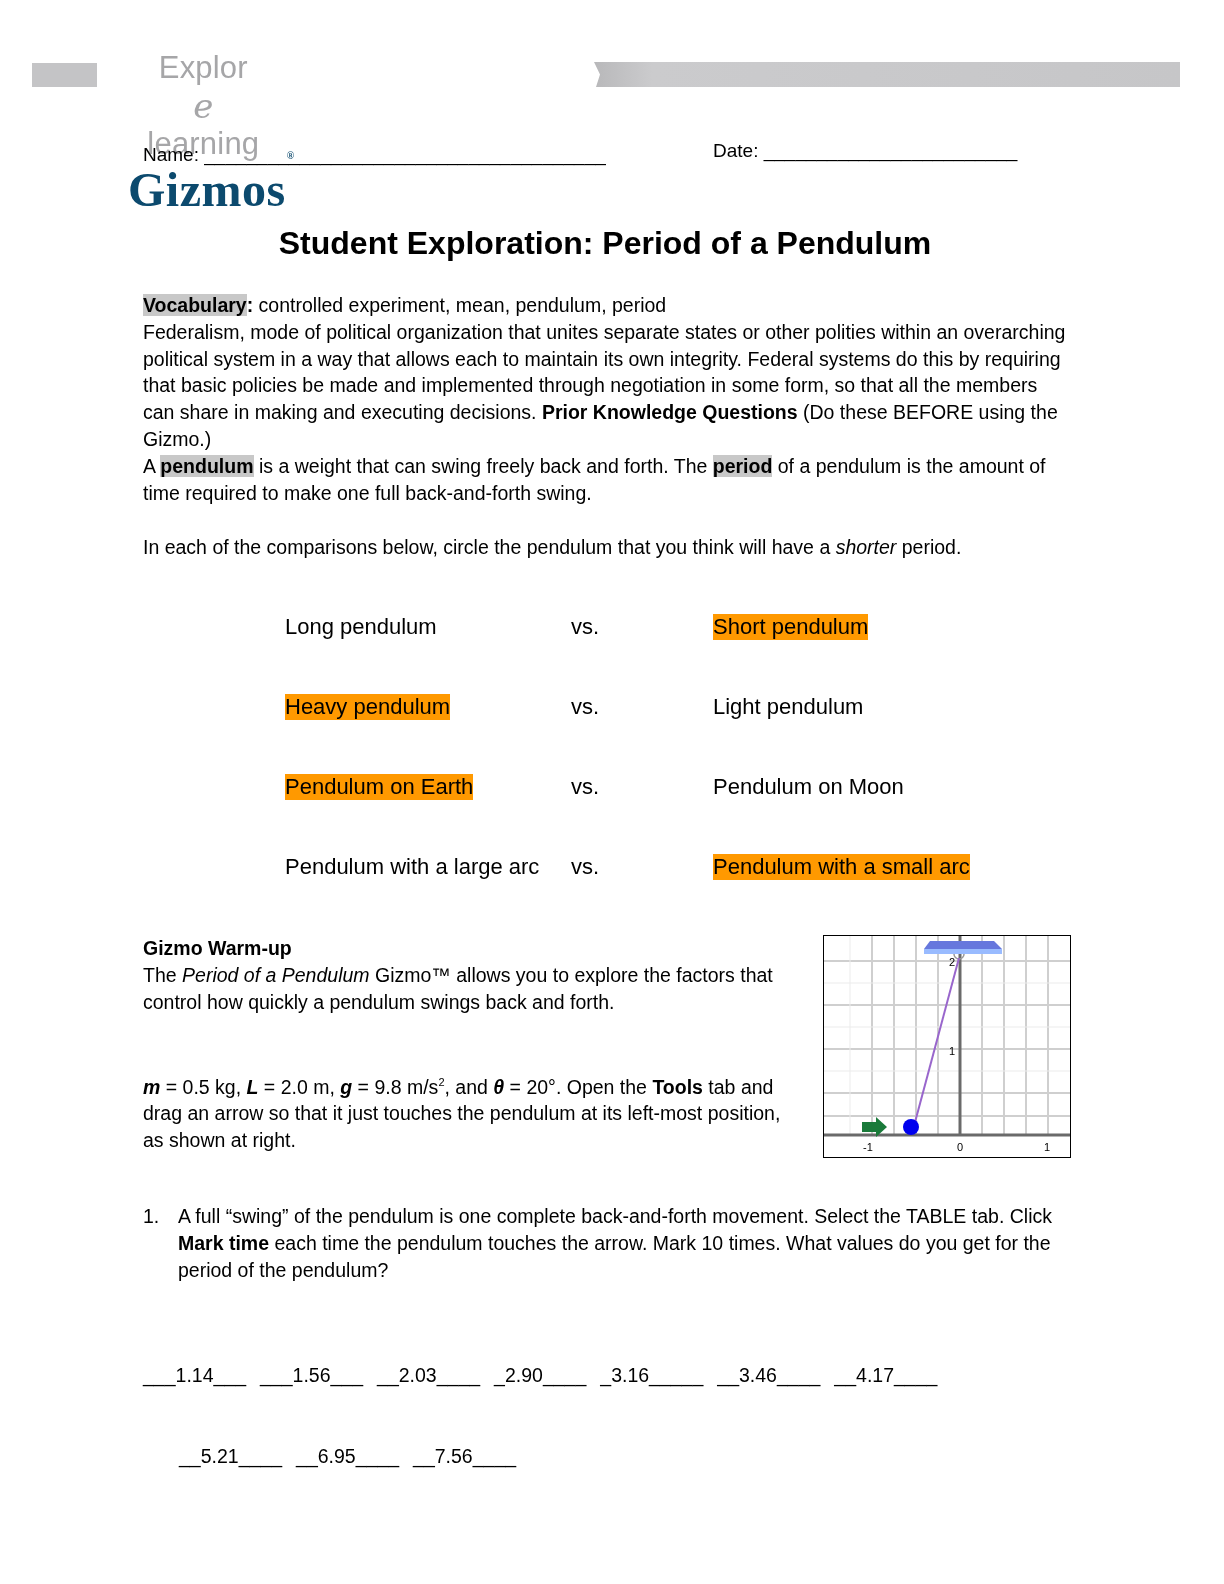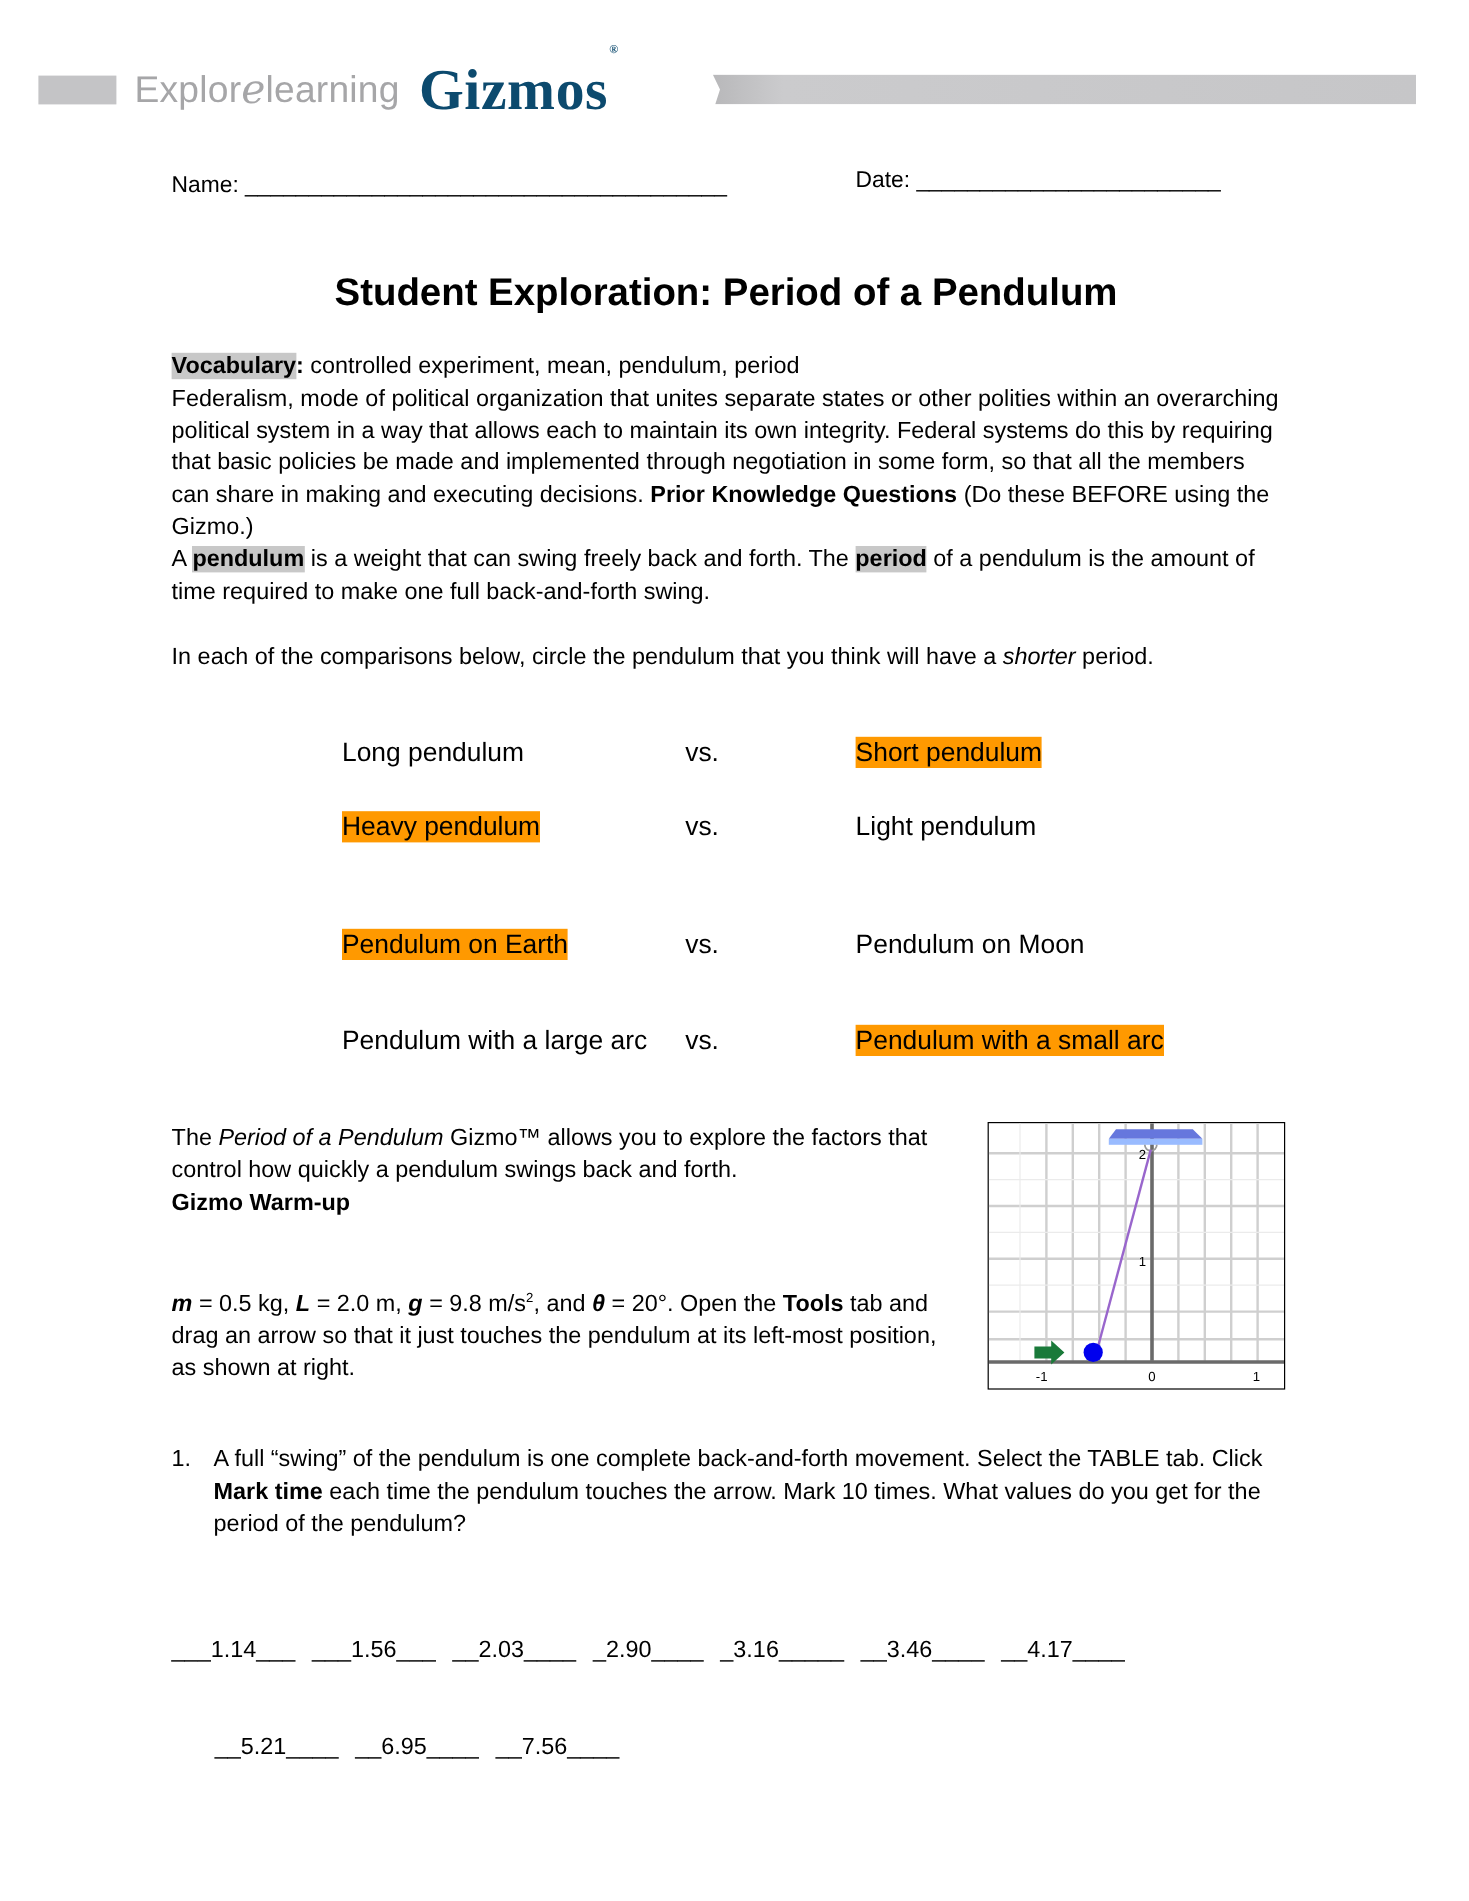--- a/index.html
+++ b/index.html
@@ -12,20 +12,21 @@
     }
     .banner {
       position: absolute; left: 0; top: 50px; width: 1224px; height: 50px;
     }
     .banner-bar-left {
       position: absolute; left: 32px; top: 13px; width: 65px; height: 24px; background: #c4c4c6;
     }
     .banner-logo {
       position: absolute; left: 112px; top: 0px; height: 50px; display: flex; align-items: center;
       color: #a6a6a8;
+      flex-direction: column;
     }
     .logo-explore { font-family: "Liberation Sans", sans-serif; font-size: 31px; letter-spacing: 0.2px; }
     .logo-e { font-family: "DejaVu Serif", serif; font-style: italic; font-size: 34px; color: #a6a6a8; }
     .logo-gizmos {
       font-family: "Liberation Serif", serif; font-weight: bold; font-size: 48px; margin-left: 16px;
       letter-spacing: 0.5px; color: #0c4a6e;
     }
     .logo-reg { font-size: 10px; vertical-align: top; position: relative; top: -12px; margin-left: 1px; }
     .banner-bar-right {
       position: absolute; left: 594px; top: 12px; width: 586px; height: 25px;
@@ -93,39 +94,39 @@
   <div><span>A </span><b class="hl-gray">pendulum</b><span> is a weight that can swing freely back and forth. The </span><b class="hl-gray">period</b><span> of a pendulum is the amount of time required to make one full back-and-forth swing.</span></div>
 </div>
 
 <div class="para" style="top:534px;"><span>In each of the comparisons below, circle the pendulum that you think will have a </span><i>shorter</i><span> period.</span></div>
 
 <div class="compare-row" style="top:614px;">
   <span class="left">Long pendulum</span>
   <span class="vs">vs.</span>
   <span class="right hl-orange">Short pendulum</span>
 </div>
-<div class="compare-row" style="top:676px;text-decoration:underline;">
+<div class="compare-row" style="top:694px;text-decoration:underline;">
   <span class="left hl-orange">Heavy pendulum</span>
   <span class="vs">vs.</span>
   <span class="right">Light pendulum</span>
 </div>
 <div class="compare-row" style="top:774px;">
   <span class="left hl-orange">Pendulum on Earth</span>
   <span class="vs">vs.</span>
   <span class="right">Pendulum on Moon</span>
 </div>
 <div class="compare-row" style="top:854px;">
   <span class="left">Pendulum with a large arc</span>
   <span class="vs">vs.</span>
   <span class="right hl-orange">Pendulum with a small arc</span>
 </div>
 
 <div class="warmup">
+  <div><b>Gizmo Warm-up</b></div>
   <div><span>The </span><i>Period of a Pendulum</i><span> Gizmo™ allows you to explore the factors that control how quickly a pendulum swings back and forth.</span></div>
-  <div><b>Gizmo Warm-up</b></div>
   <div style="height:26.8px;"></div>
   <div>
     <br>
     <b><i>m</i></b><span> = 0.5 kg, </span><b><i>L</i></b><span> = 2.0 m, </span><b><i>g</i></b><span> = 9.8 m/s</span><sup style="font-size:11px;">2</sup><span>, and </span><b><i>θ</i></b><span> = 20°. Open the </span><b>Tools</b><span> tab and drag an arrow so that it just touches the pendulum at its left-most position, as shown at right.</span>
   </div>
 </div>
 
 <div class="gizmo-figure">
   <svg width="246" height="221" viewBox="0 0 246 221">
     <g stroke="#cfcfcf" stroke-width="2">

